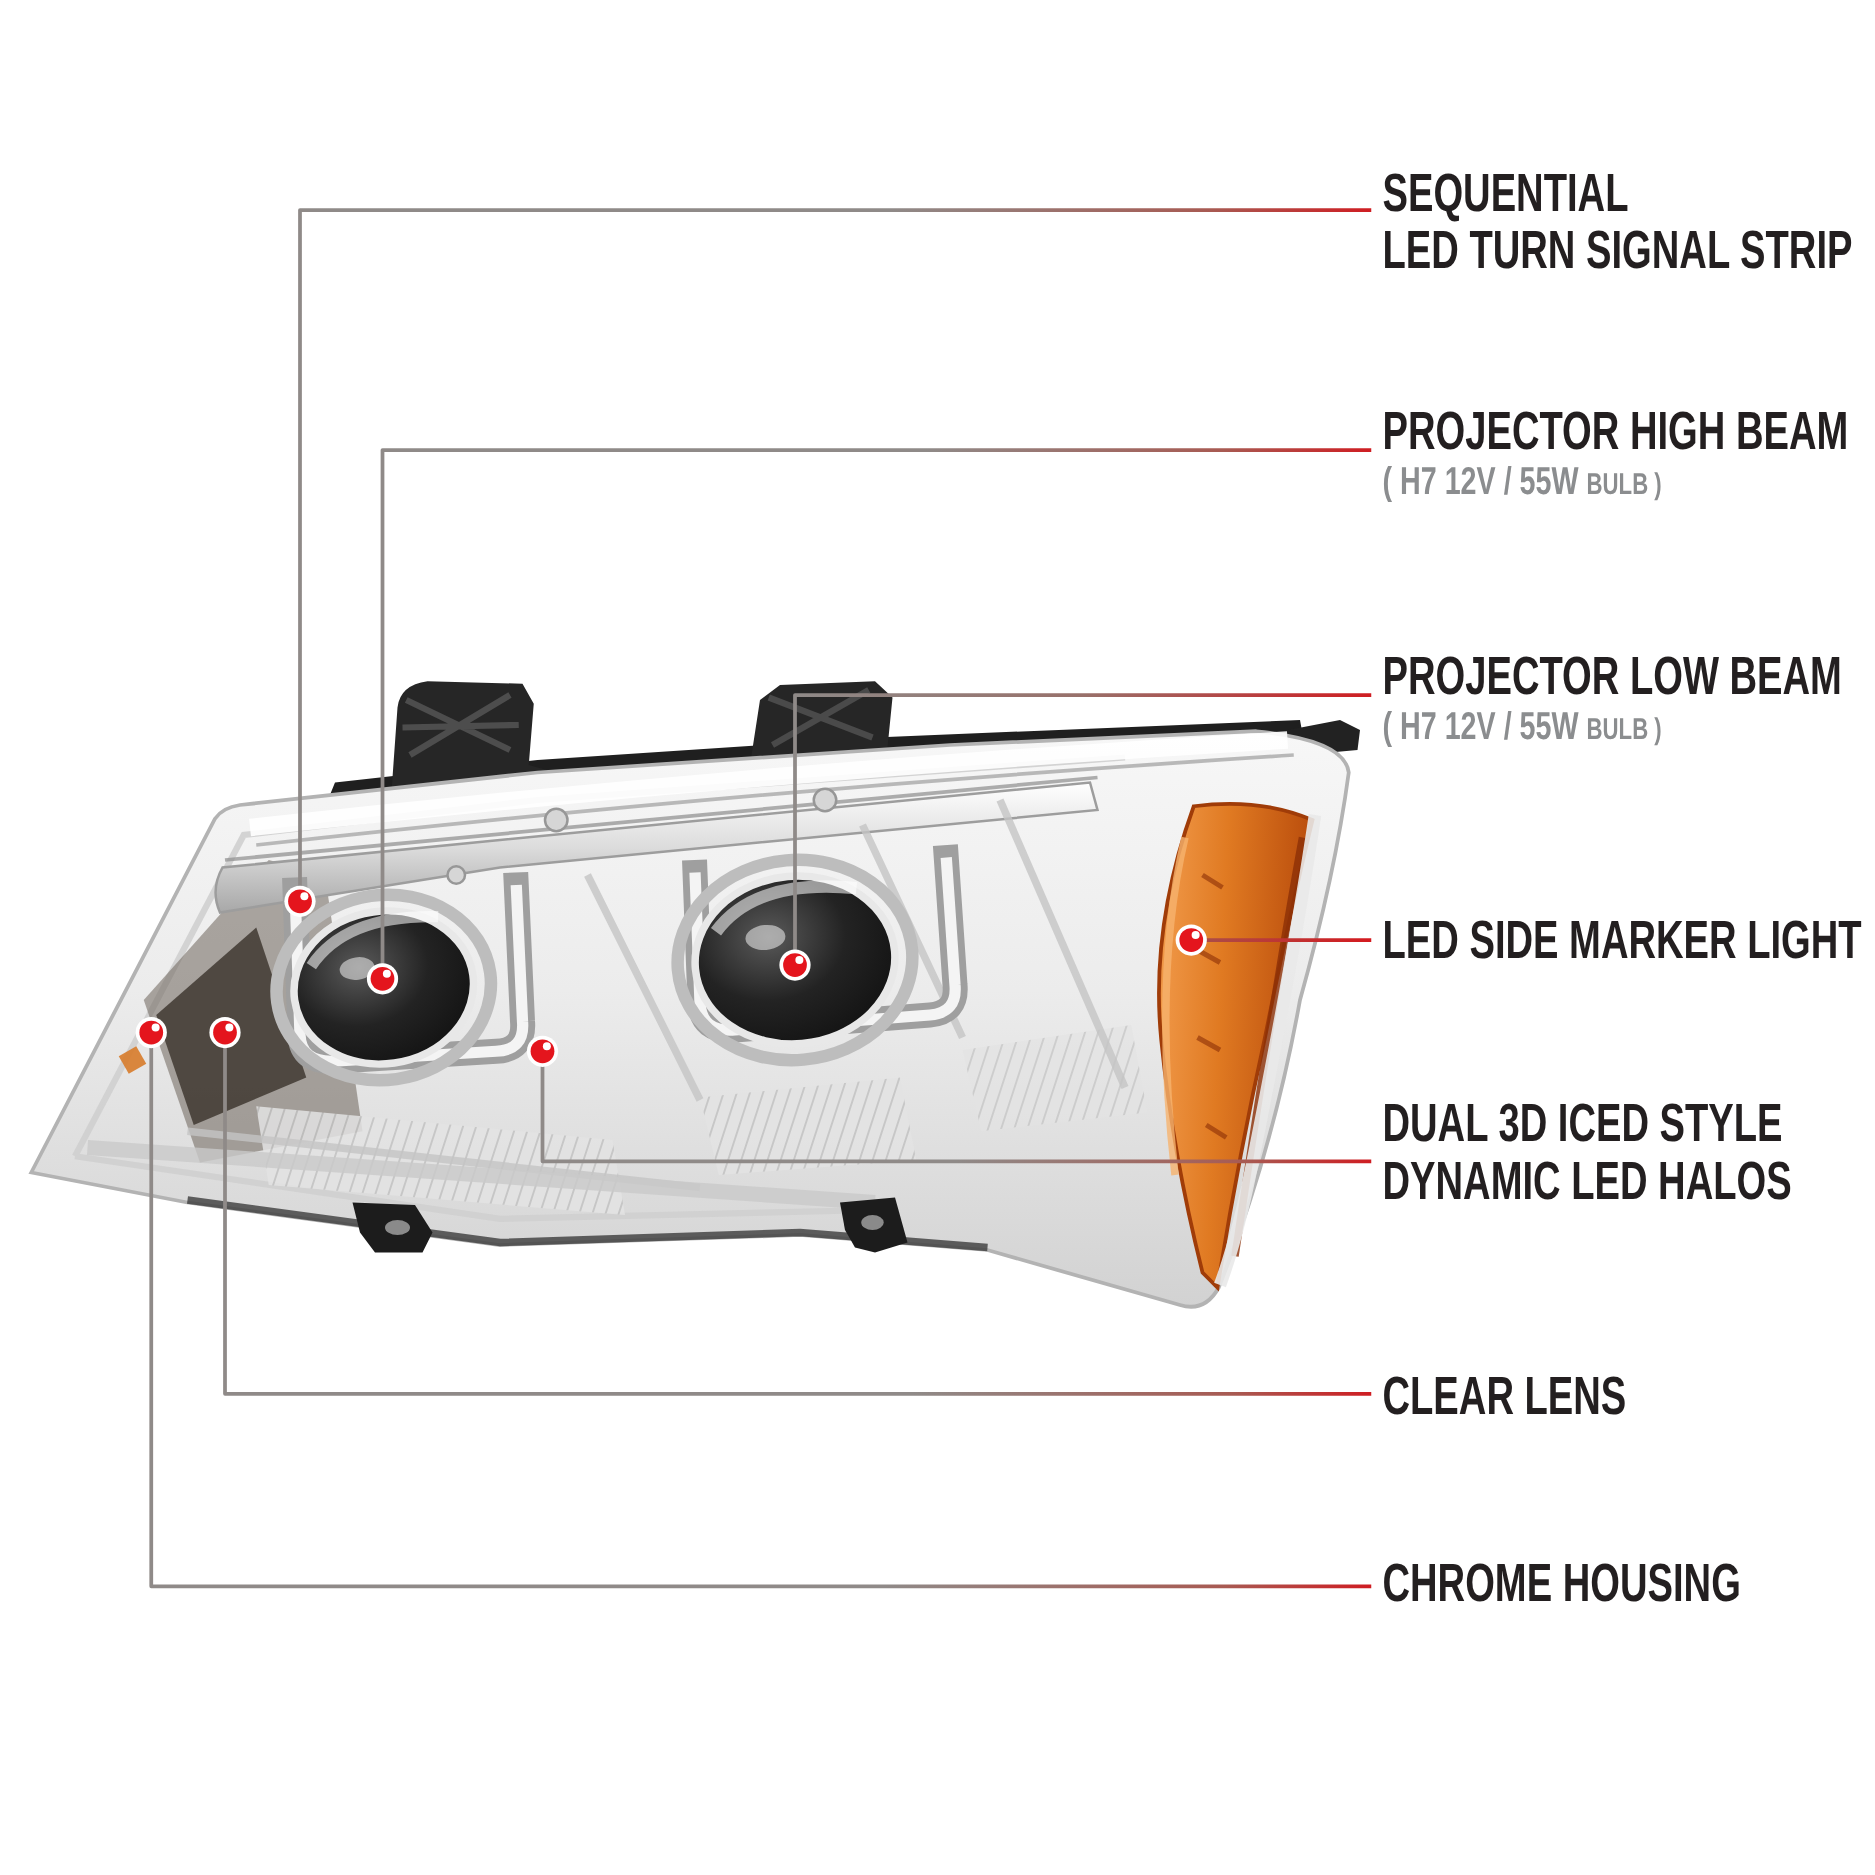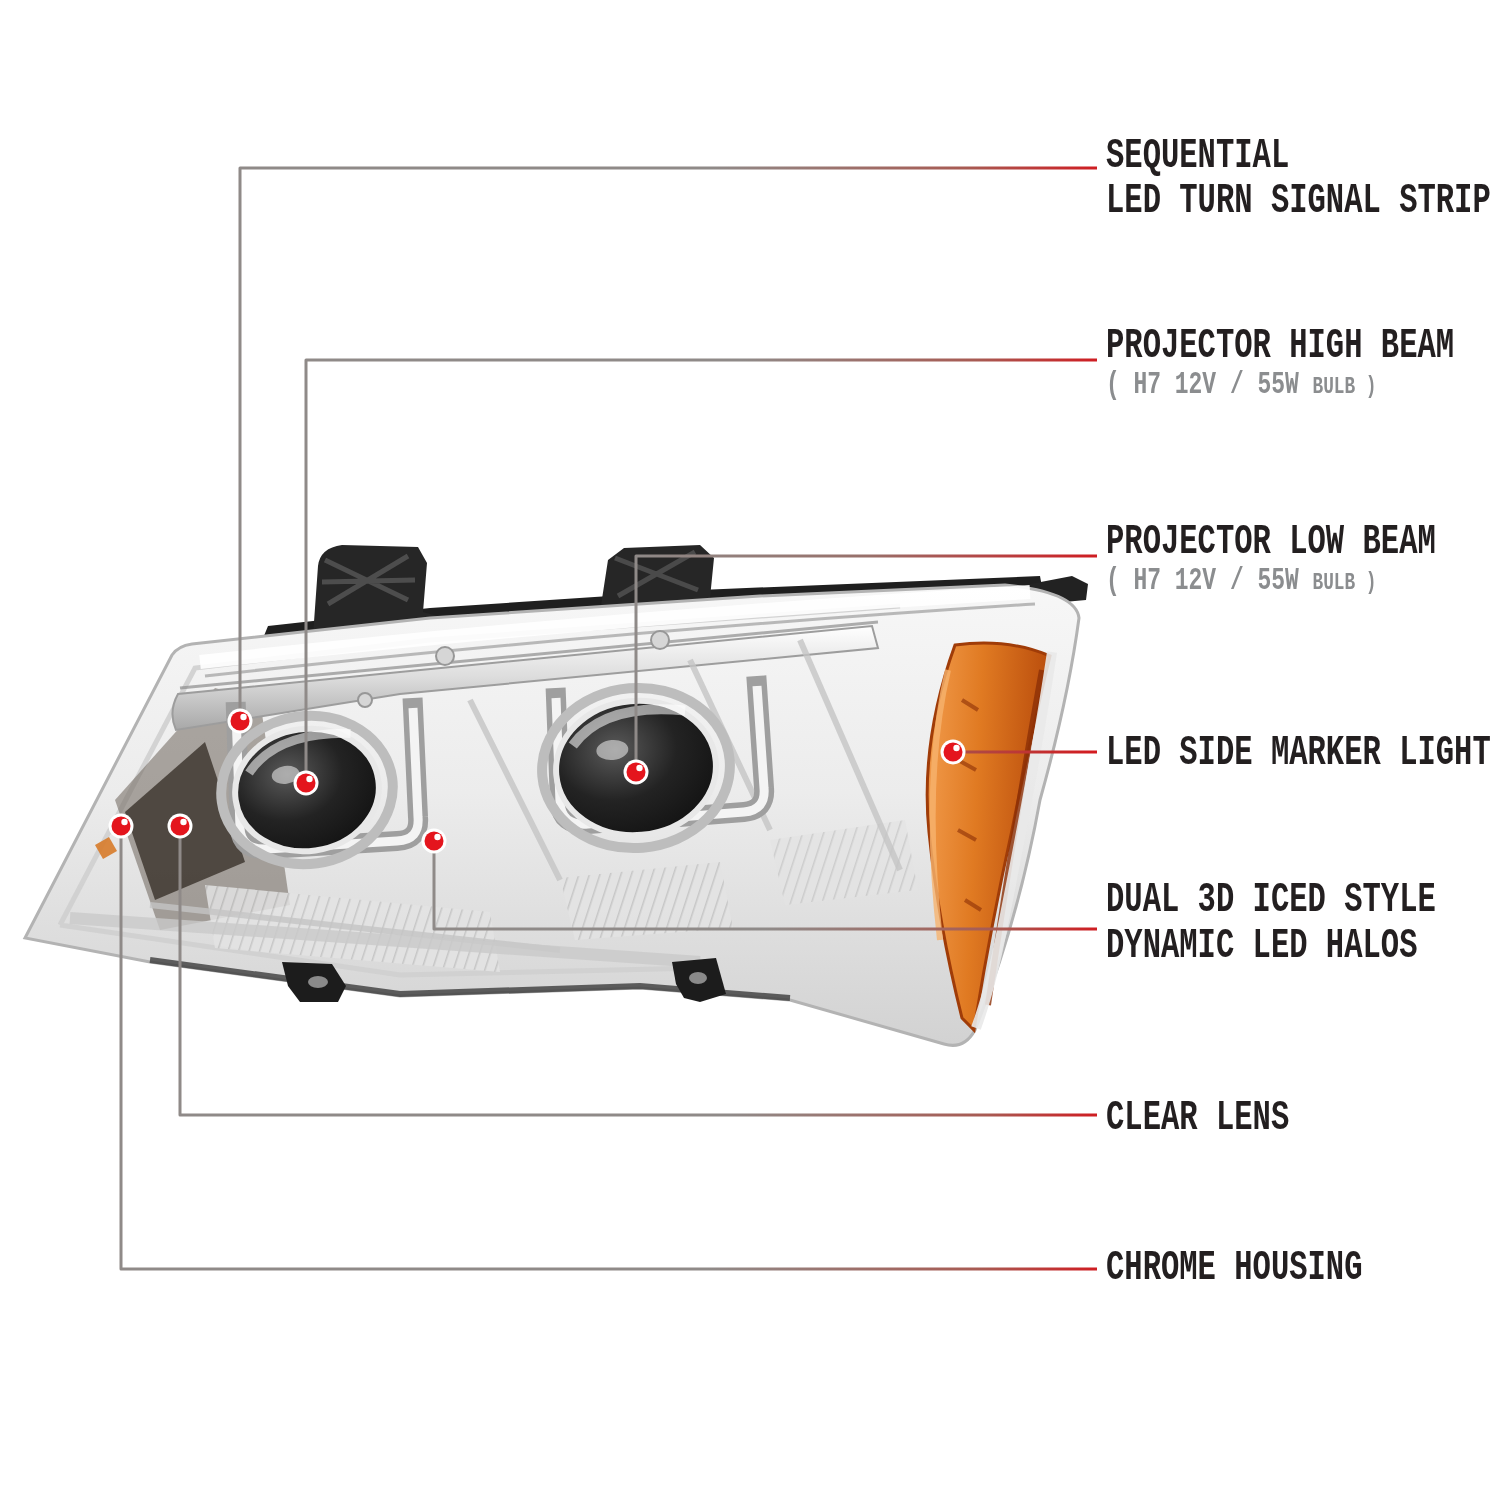--- a/index.html
+++ b/index.html
@@ -1,21 +1,21 @@
 <!DOCTYPE html>
 <html><head>
 <meta charset="utf-8">
 <style>
   html,body{margin:0;padding:0;background:#ffffff;}
   #canvas{
     position:relative;
     width:1500px;height:1500px;
     background:#ffffff;
     overflow:hidden;
-    font-family:Liberation Mono, monospace;
+    font-family:Liberation Sans, sans-serif;
   }
   #art{position:absolute;left:0;top:0;width:1500px;height:1500px;}
   .lbl{
     position:absolute;
     left:1106px;
     font-weight:bold;
     font-size:43px;
     line-height:1;
     color:#231f20;
     letter-spacing:0px;

